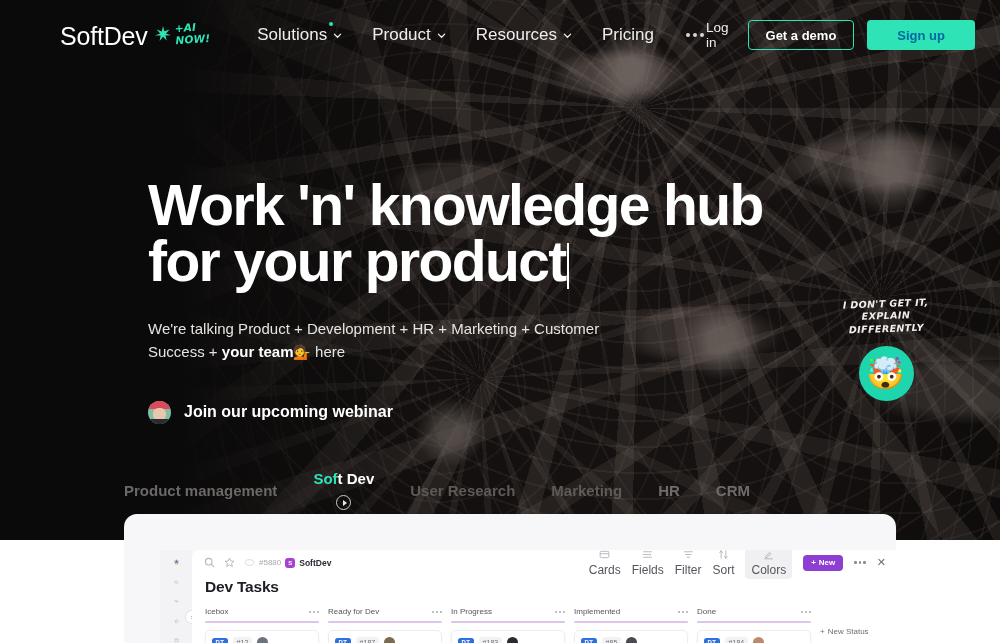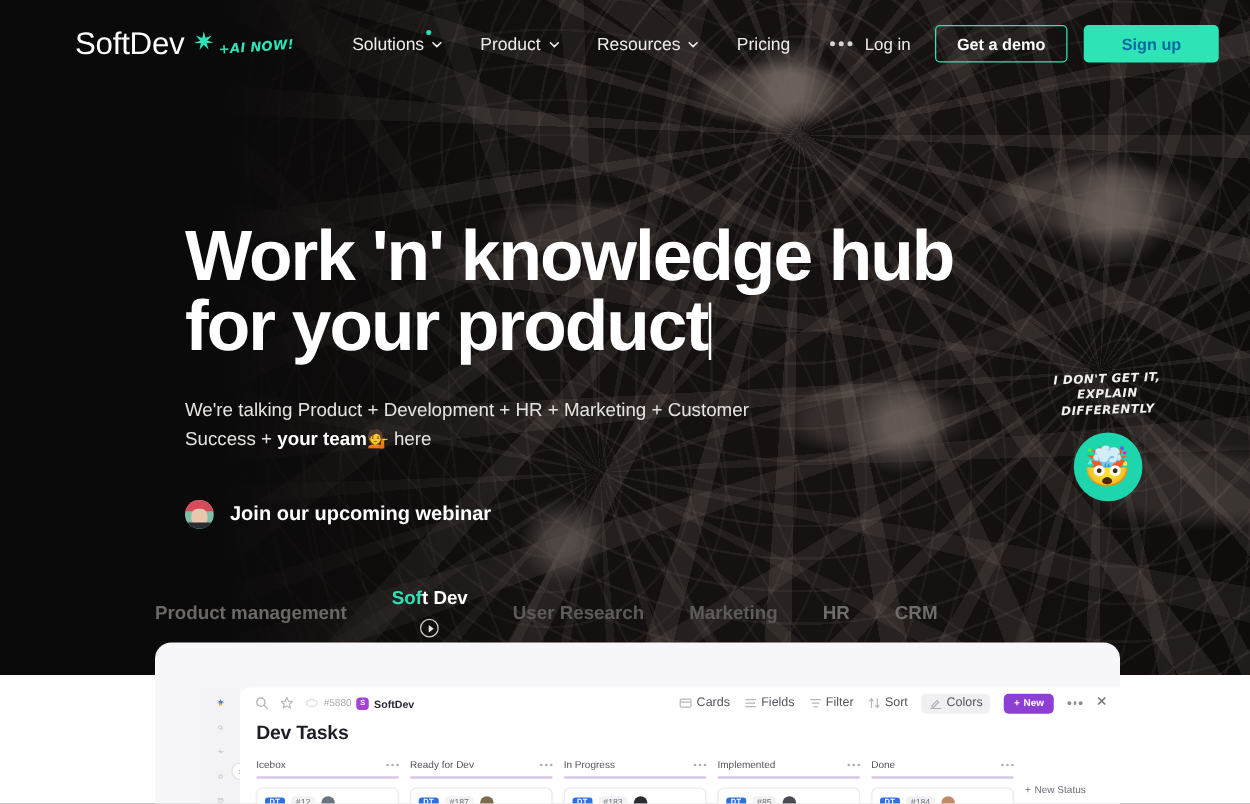--- a/index.html
+++ b/index.html
@@ -54,21 +54,21 @@
   .brand-star { width:16px; height:16px; margin:0 0 7px 5px; position:relative; }
   .brand-star svg { display:block; }
   .brand-ai {
     color:#2ee3b6; font-size:10.5px; font-weight:700; font-style:italic;
     letter-spacing:.2px; margin:0 0 4px 2px; transform:rotate(-4deg);
     font-family:"DejaVu Sans", sans-serif;
   }
 
   .nav-links { display:flex; align-items:center; gap:30px; margin-left:47px; }
   .nav-link {
-    color:#efeeec; font-size:14px; font-weight:500; display:flex; align-items:center;
+    color:#efeeec; font-size:17px; font-weight:500; display:flex; align-items:center;
     gap:6px; position:relative; cursor:pointer; white-space:nowrap;
   }
   .nav-dot {
     position:absolute; right:9px; top:-3px; width:4px; height:4px;
     border-radius:50%; background:#2ee3b6;
   }
   .caret { width:9px; height:9px; }
   .nav-dots {
     display:flex; gap:3px; align-items:center; cursor:pointer; padding:4px 2px;
   }
@@ -181,22 +181,22 @@
   }
   .crumb .num { color:#a9a9b1; }
   .crumb-chip {
     width:10px; height:10px; border-radius:3px; background:#a442d6;
     display:flex; align-items:center; justify-content:center; color:#fff;
     font-size:6px; font-weight:700;
   }
   .crumb .cname { color:#2b2b33; font-weight:700; font-size:8.5px; }
   .tb-right { margin-left:auto; display:flex; align-items:center; gap:11px; }
   .tb-btn {
-    display:flex; align-items:center; gap:3px; font-size:10px; color:#55555e; font-weight:500;
-    cursor:pointer; white-space:nowrap;
+    display:flex; align-items:center; gap:3px; font-size:12px; color:#55555e; font-weight:500;
+    cursor:pointer; white-space:nowrap;flex-direction:column;
   }
   .tb-btn.chip { background:#f0f0f3; padding:2.5px 6px; border-radius:4px; }
   .tb-new {
     background:#8d3fd4; color:#fff; font-size:8px; font-weight:700;
     padding:3.5px 8px; border-radius:4px; display:flex; align-items:center; gap:3px;
   }
   .tb-dots { display:flex; gap:2px; }
   .tb-dots i { width:2.5px; height:2.5px; background:#8b8b93; border-radius:50%; display:block; }
   .tb-x { font-size:11px; color:#6d6d76; line-height:1; cursor:pointer; }
 

